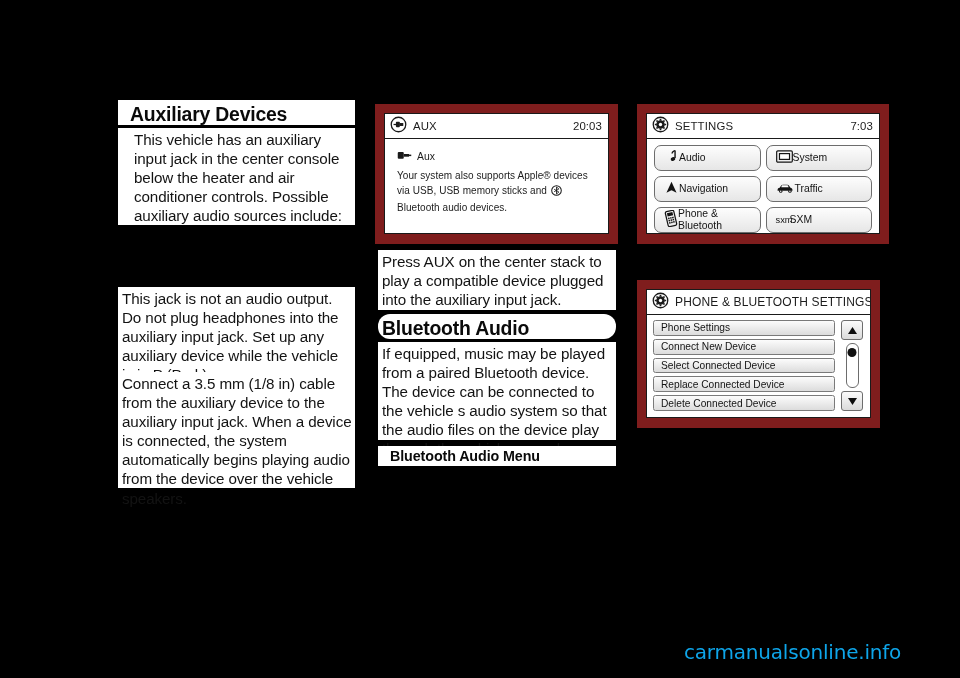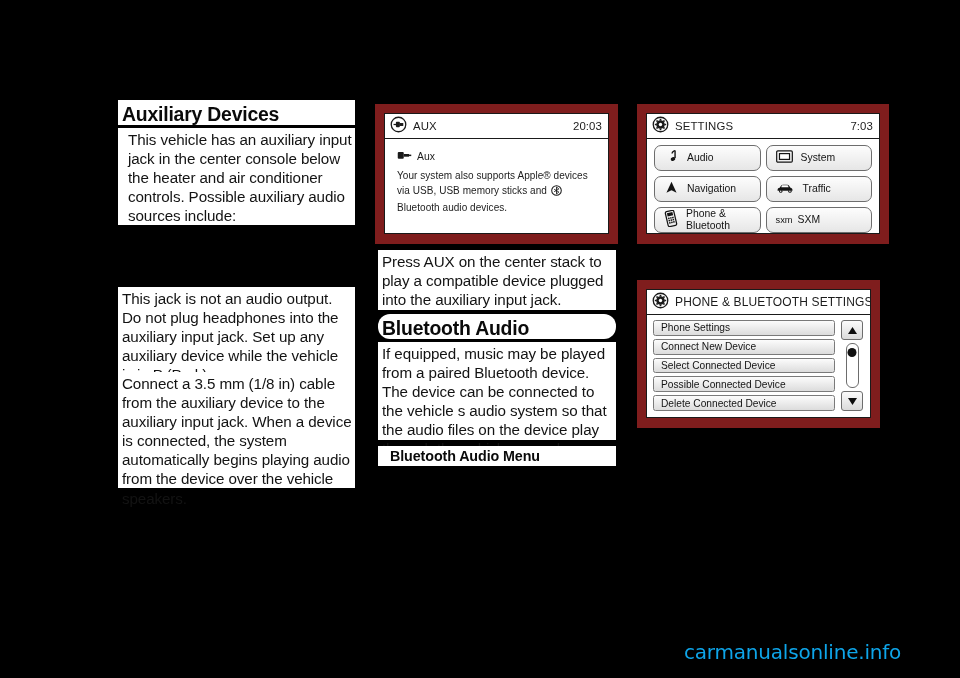--- a/index.html
+++ b/index.html
@@ -26,22 +26,22 @@
   }
   .head {
     font-weight:bold;
     font-size:19.4px;
     line-height:24px;
     letter-spacing:-0.2px;
     color:#0a0a0a;
   }
 
   
-  #c1-head      { left:118px; top:100px; width:237px; height:25px; padding-left:4px; }
-  #c1-p1        { left:118px; top:128px; width:237px; height:97px; padding-left:10px; }
+  #c1-head      { left:118px; top:100px; width:237px; height:25px; padding-left:12px; }
+  #c1-p1        { left:118px; top:128px; width:237px; height:97px; padding-left:16px; }
   #c1-p2        { left:118px; top:287px; width:237px; height:97px; padding-left:4px; }
   #c1-p3        { left:118px; top:372px; width:237px; height:116px; padding-left:4px; }
 
   
   #c2-p1        { left:378px; top:250px; width:238px; height:60px; padding-left:4px; }
   #c2-head      { left:378px; top:314px; width:238px; height:25px; padding-left:4px;border-radius:12px; }
   #c2-p2        { left:378px; top:342px; width:238px; height:98px; padding-left:4px; }
   #c2-sub       { left:378px; top:446px; width:238px; height:20px; padding-left:12px; }
   .subhead {
     font-weight:bold;
@@ -107,21 +107,20 @@
     grid-auto-rows:1fr;
     gap:5px;
     padding:6px 7px 7px 7px;
   }
   .tile {
     border:1.1px solid #6d6d6d;
     border-radius:7px;
     background:linear-gradient(#fdfdfd,#e6e6e6);
     display:flex; align-items:center;
     padding-left:9px;
-    gap:8px;
   }
   .tile .t-label {
     font-size:10.4px;
     line-height:12px;
     color:#141414;
   }
   .tile .t-label .l2 { display:block; }
 
   
   #fig-phone { left:637px; top:280px; width:243px; height:148px; }
@@ -363,21 +362,21 @@
           </svg>
         </span>
         <span class="title" style="font-size:12px;">PHONE &amp; BLUETOOTH SETTINGS</span>
         <span class="clock">7:37</span>
       </div>
       <div class="list-wrap">
         <div class="list-col">
           <div class="list-item">Phone Settings</div>
           <div class="list-item">Connect New Device</div>
           <div class="list-item">Select Connected Device</div>
-          <div class="list-item">Possible Connected Device</div>
+          <div class="list-item">Replace Connected Device</div>
           <div class="list-item">Delete Connected Device</div>
         </div>
         <div class="scroll-col">
           <div class="sc-btn">
             <span>
               <svg width="11" height="9" viewBox="0 0 12 10">
                   <path d="M6 1 L11 9 H1 Z" fill="#0d0d0d"></path>
                 </svg>
             </span>
           </div>

